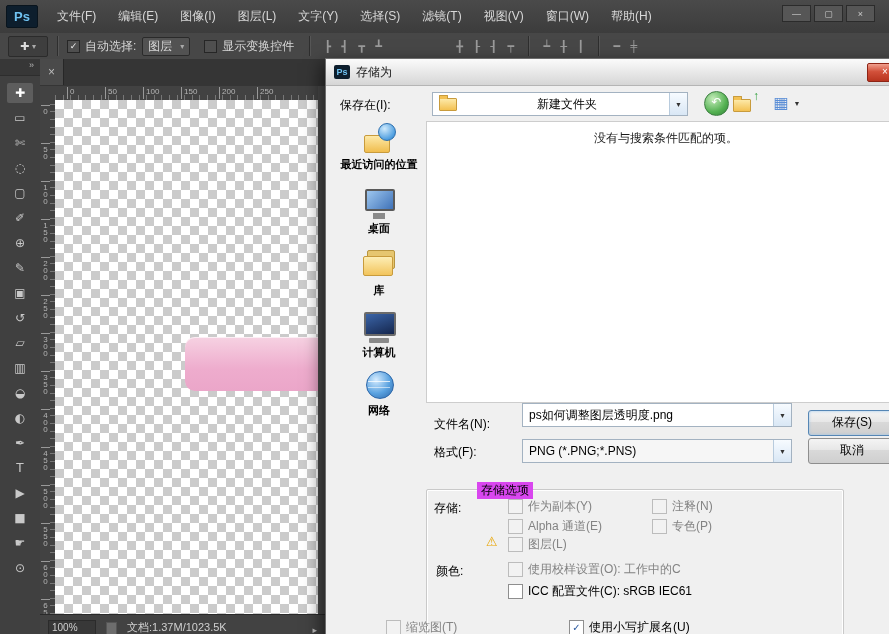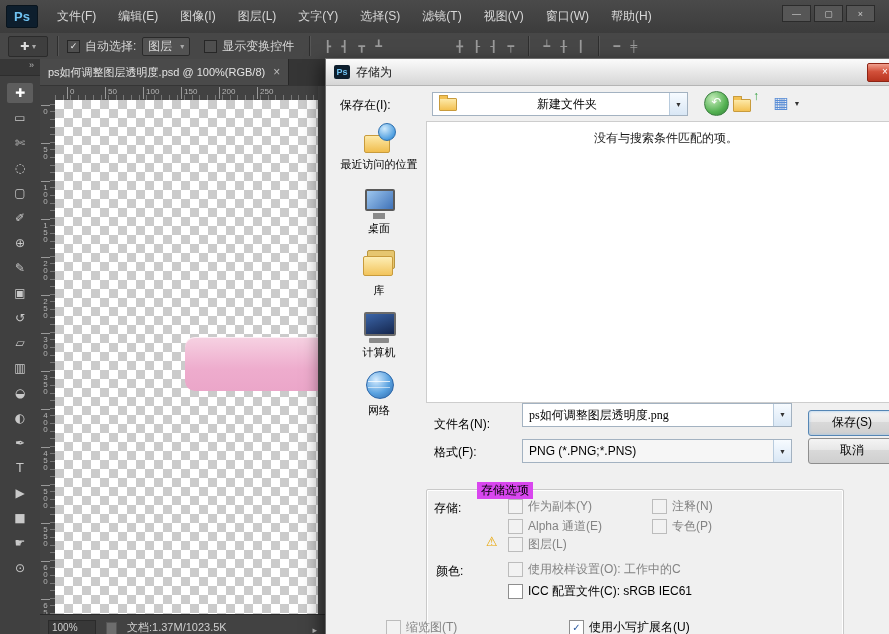--- a/index.html
+++ b/index.html
@@ -102,21 +102,21 @@
             text-align:center;line-height:21px;border:1px solid #3e7f42;
             background:radial-gradient(circle at 35% 30%,#c4ecba,#54b152 60%,#2f7f37);}
   .nav-up{position:absolute;left:407px;top:32px;width:26px;height:23px;}
   .nav-up .folder-ico{position:absolute;left:0;bottom:2px;margin:0;}
   .up-arrow{position:absolute;right:0;top:-2px;color:#2e9e3a;font-weight:bold;font-size:12px;}
   .views-btn{position:absolute;left:440px;top:33px;width:42px;height:22px;display:flex;align-items:center;
              justify-content:center;gap:5px;}
   .views-grid{color:#5b8ed6;font-size:16px;line-height:1;}
   .views-caret{font-size:7px;color:#333;}
 
-  .place{position:absolute;left:10px;width:86px;text-align:center;}
+  .place{position:absolute;left:10px;width:86px;text-align:center;font-weight:bold;}
   .ico{width:36px;height:32px;margin:0 auto;position:relative;}
   .ico-recent::before{content:"";position:absolute;left:3px;bottom:2px;width:24px;height:16px;
         background:linear-gradient(#fde9a8,#f0bd4e);border:1px solid #c89b3c;border-radius:2px;}
   .ico-recent::after{content:"";position:absolute;right:1px;top:0;width:16px;height:16px;border-radius:50%;
         background:radial-gradient(circle at 35% 30%,#cfeafc,#4f9fe0 70%,#2d6fae);border:1px solid #2d6fae;}
   .ico-desktop::before{content:"";position:absolute;left:4px;top:2px;width:26px;height:18px;
         background:linear-gradient(135deg,#9ec7ef,#3f72b8);border:2px solid #5a5a5a;border-radius:2px;}
   .ico-desktop::after{content:"";position:absolute;left:12px;bottom:0;width:12px;height:6px;background:#8a8a8a;}
   .ico-lib::before{content:"";position:absolute;left:6px;top:1px;width:26px;height:17px;background:#e6c670;
         border:1px solid #b8953f;border-radius:2px;}
@@ -128,21 +128,21 @@
   .ico-network::before{content:"";position:absolute;left:5px;top:2px;width:26px;height:26px;border-radius:50%;
         background:radial-gradient(circle at 35% 30%,#d6ecff,#5aa2e0 55%,#2c66a8);border:1px solid #2c66a8;}
   .ico-network::after{content:"";position:absolute;left:7px;top:12px;width:22px;height:5px;
         border-top:1px solid rgba(255,255,255,.75);border-bottom:1px solid rgba(255,255,255,.55);}
   .place-label{font-size:11px;margin-top:2px;}
 
   .file-list{position:absolute;left:100px;top:62px;width:478px;height:280px;background:#fff;border:1px solid #cdcdcd;}
   .empty-msg{margin-top:8px;text-align:center;font-size:12px;color:#1a1a1a;}
 
   .fn-label{position:absolute;left:108px;top:357px;}
-  .fn-combo{left:196px;top:344px;width:268px;height:22px;font-family:Liberation Serif, serif;}
+  .fn-combo{left:196px;top:344px;width:268px;height:22px;}
   .fmt-label{position:absolute;left:108px;top:385px;}
   .fmt-combo{left:196px;top:380px;width:268px;height:22px;background:#f6f6f6;align-items:center;}
   .w7btn{position:absolute;width:86px;height:24px;border:1px solid #8e8e8e;border-radius:3px;text-align:center;
          line-height:22px;background:linear-gradient(#f4f4f4,#e7e7e7 45%,#d9d9d9 46%,#cfcfcf);}
   .btn-save{left:482px;top:351px;border-color:#5586b5;box-shadow:inset 0 0 3px #9cc5ea;}
   .btn-cancel{left:482px;top:379px;}
 
   .groupbox{position:absolute;left:100px;top:430px;width:416px;height:180px;border:1px solid #c9c9c9;border-radius:2px;
             box-shadow:inset 0 0 0 1px #fff;}
   .group-title{position:absolute;left:106px;top:423px;background:#d946ef;padding:0 4px;margin-left:45px;}
@@ -231,21 +231,20 @@
       <div class="tool">T</div>
       <div class="tool">▶</div>
       <div class="tool">■</div>
       <div class="tool">☛</div>
       <div class="tool">⊙</div>
     </div>
   </div>
 
   <div class="tabbar">
     <div class="tab">
-      <span class="tab-title">ps如何调整图层透明度.psd @ 100%(RGB/8)</span>
       <span class="tab-close">×</span>
     </div>
   </div>
 
   <div class="ruler-corner"></div>
   <div class="hruler">
     <span class="hmark" style="left:12px">0</span>
     <span class="hmark" style="left:50px">50</span>
     <span class="hmark" style="left:88px">100</span>
     <span class="hmark" style="left:126px">150</span>

